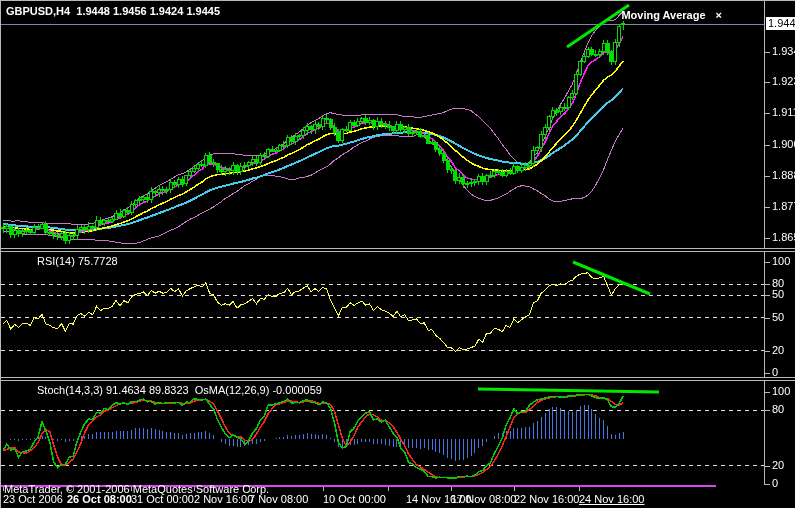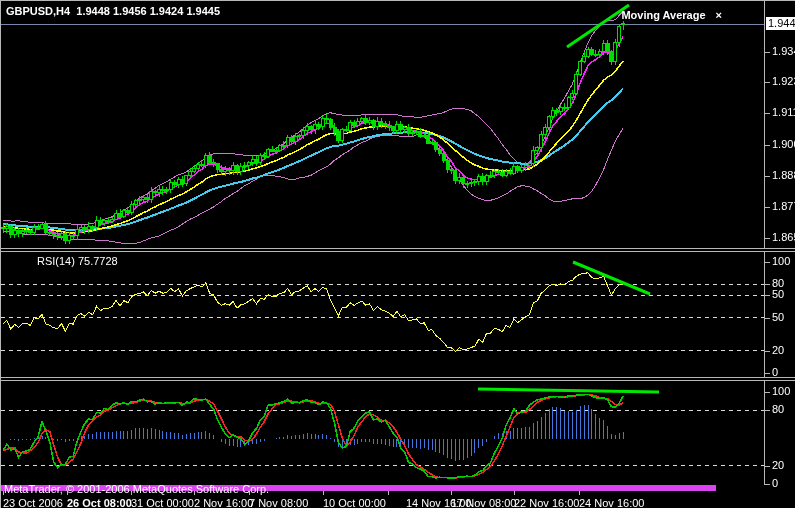--- a/index.html
+++ b/index.html
@@ -11,21 +11,21 @@
   .hdr{position:absolute;left:5px;top:4px;font-weight:bold;white-space:pre;}
   .banner{position:absolute;top:8px;right:42px;font-weight:bold;white-space:nowrap;}
   .banner .x{margin-left:10px;cursor:pointer;font-weight:bold;}
   .plabel{position:absolute;left:8px;top:3px;white-space:pre;padding-left:28px;}
   .divider{position:absolute;left:0;width:795px;height:4px;background:#000;
            border-top:1px solid #B8B8B8;border-bottom:1px solid #B8B8B8;box-sizing:border-box;z-index:5;}
   .vaxis{position:absolute;left:763px;top:0;width:32px;height:484px;border-left:1px solid #B8B8B8;box-sizing:border-box;}
   .alab{position:absolute;left:7px;color:#fff;white-space:nowrap;}
   .alab::before{content:"";position:absolute;left:-7px;top:7px;width:5px;height:1px;background:#B8B8B8;}
   .pricebox{position:absolute;left:1px;background:#fff;color:#000;padding:0 2px;line-height:13px;z-index:6;}
-  .taxis{position:absolute;left:0;top:484px;width:715px;height:24px;border-top:6px solid #d946ef;box-sizing:border-box;}
+  .taxis{position:absolute;left:0;top:484px;width:715px;height:24px;border-top:2px solid #d946ef;box-sizing:border-box;}
   .tlab{position:absolute;top:6px;white-space:nowrap;color:#fff;}
   .ttick{position:absolute;top:0;width:1px;height:4px;background:#B8B8B8;}
   .copyright{position:absolute;left:3px;top:482px;color:#fff;z-index:7;white-space:nowrap;}
 </style>
 </head>
 <body>
 
 <div class="chart">
 
   <div class="panel" id="panel-main" style="top:0;height:247px;">
@@ -541,20 +541,21 @@
         <line x1="602.6" y1="58" x2="602.6" y2="39.3" stroke="#4477DD"></line>
         <line x1="606.5" y1="58" x2="606.5" y2="45.1" stroke="#4477DD"></line>
         <line x1="610.4" y1="58" x2="610.4" y2="52.9" stroke="#4477DD"></line>
         <line x1="614.3" y1="58" x2="614.3" y2="54.0" stroke="#4477DD"></line>
         <line x1="618.2" y1="58" x2="618.2" y2="51.6" stroke="#4477DD"></line>
         <line x1="622.1" y1="58" x2="622.1" y2="50.6" stroke="#4477DD"></line>
         <path d="M2.0,69.7L5.9,68.4L9.8,67.2L13.7,66.7L17.6,71.0L21.5,71.6L25.4,72.3L29.3,69.6L33.2,66.3L37.1,61.6L41.0,52.5L44.9,49.0L48.8,50.6L52.7,64.2L56.6,76.3L60.5,83.8L64.4,84.4L68.3,81.0L72.2,78.2L76.1,70.5L80.0,62.0L83.9,51.0L87.8,43.6L91.7,39.6L95.6,36.0L99.5,33.9L103.4,30.2L107.3,29.3L111.2,26.7L115.1,24.7L119.0,22.9L122.9,22.2L126.8,22.9L130.7,22.0L134.6,21.6L138.5,20.1L142.4,19.3L146.3,19.4L150.2,19.8L154.1,21.4L158.0,21.7L161.9,22.4L165.8,21.9L169.7,21.9L173.6,21.6L177.5,21.5L181.4,22.5L185.3,22.2L189.2,22.3L193.1,20.1L197.0,19.3L200.9,18.4L204.8,18.5L208.7,20.1L212.6,23.1L216.5,30.0L220.4,37.7L224.3,46.0L228.2,52.0L232.1,54.5L236.0,55.6L239.9,55.9L243.8,59.1L247.7,60.3L251.6,58.3L255.5,53.0L259.4,46.0L263.3,40.6L267.2,32.7L271.1,27.8L275.0,23.5L278.9,22.9L282.8,21.6L286.7,20.2L290.6,20.2L294.5,20.6L298.4,21.8L302.3,21.0L306.2,20.0L310.1,19.9L314.0,20.7L317.9,22.4L321.8,22.2L325.7,22.3L329.6,23.5L333.5,30.5L337.4,43.8L341.3,56.9L345.2,64.8L349.1,61.1L353.0,54.6L356.9,45.9L360.8,40.7L364.7,35.7L368.6,32.8L372.5,34.0L376.4,35.9L380.3,39.3L384.2,39.4L388.1,41.9L392.0,45.6L395.9,51.2L399.8,58.4L403.7,64.7L407.6,73.1L411.5,78.5L415.4,83.7L419.3,86.0L423.2,88.3L427.1,91.2L431.0,93.7L434.9,96.1L438.8,96.4L442.7,96.7L446.6,96.5L450.5,96.8L454.4,96.9L458.3,96.5L462.2,96.0L466.1,95.4L470.0,95.4L473.9,94.9L477.8,93.4L481.7,91.4L485.6,88.4L489.5,85.4L493.4,79.6L497.3,73.1L501.2,64.9L505.1,55.6L509.0,46.2L512.9,36.3L516.8,32.6L520.7,30.6L524.6,31.4L528.5,28.5L532.4,25.2L536.3,21.4L540.2,19.3L544.1,17.9L548.0,17.0L551.9,16.1L555.8,15.7L559.7,15.7L563.6,16.0L567.5,15.7L571.4,15.4L575.3,14.7L579.2,14.3L583.1,13.8L587.0,13.6L590.9,14.0L594.8,15.0L598.7,16.4L602.6,17.0L606.5,17.7L610.4,20.4L614.3,23.5L618.2,24.7L622.1,21.1" fill="none" stroke="#FF2222" stroke-width="1.5"></path>
         <path d="M2.0,69.4L5.9,63.1L9.8,69.1L13.7,67.8L17.6,76.2L21.5,70.7L25.4,69.9L29.3,68.1L33.2,60.9L37.1,56.0L41.0,40.7L44.9,50.2L48.8,61.0L52.7,81.3L56.6,86.5L60.5,83.5L64.4,83.3L68.3,76.0L72.2,75.3L76.1,60.3L80.0,50.5L83.9,42.2L87.8,38.1L91.7,38.6L95.6,31.3L99.5,31.9L103.4,27.5L107.3,28.5L111.2,24.0L115.1,21.7L119.0,23.1L122.9,21.6L126.8,23.8L130.7,20.4L134.6,20.7L138.5,19.2L142.4,18.1L146.3,20.8L150.2,20.5L154.1,23.0L158.0,21.6L161.9,22.7L165.8,21.4L169.7,21.5L173.6,21.9L177.5,21.3L181.4,24.5L185.3,20.9L189.2,21.6L193.1,17.8L197.0,18.5L200.9,19.0L204.8,18.0L208.7,23.4L212.6,28.0L216.5,38.7L220.4,46.4L224.3,52.9L228.2,56.7L232.1,53.9L236.0,56.2L239.9,57.6L243.8,63.5L247.7,59.8L251.6,51.6L255.5,47.5L259.4,38.8L263.3,35.4L267.2,23.8L271.1,24.1L275.0,22.6L278.9,21.9L282.8,20.4L286.7,18.2L290.6,21.9L294.5,21.6L298.4,21.8L302.3,19.5L306.2,18.8L310.1,21.4L314.0,21.8L317.9,23.8L321.8,21.0L325.7,21.9L329.6,27.6L333.5,42.0L337.4,61.9L341.3,66.8L345.2,65.8L349.1,50.8L353.0,47.2L356.9,39.6L360.8,35.3L364.7,32.1L368.6,30.9L372.5,39.0L376.4,37.9L380.3,41.0L384.2,39.4L388.1,45.3L392.0,52.0L395.9,56.3L399.8,66.9L403.7,70.9L407.6,81.5L411.5,83.1L415.4,86.5L419.3,88.2L423.2,90.1L427.1,95.4L431.0,95.7L434.9,97.1L438.8,96.2L442.7,96.6L446.6,96.8L450.5,96.9L454.4,97.1L458.3,95.5L462.2,95.5L466.1,95.1L470.0,95.6L473.9,94.1L477.8,90.5L481.7,89.6L485.6,84.9L489.5,81.8L493.4,72.2L497.3,65.2L501.2,57.4L505.1,44.2L509.0,37.0L512.9,27.8L516.8,33.0L520.7,31.0L524.6,30.3L528.5,24.2L532.4,21.1L536.3,18.8L540.2,18.0L544.1,16.9L548.0,16.0L551.9,15.5L555.8,15.6L559.7,16.0L563.6,16.3L567.5,14.8L571.4,15.0L575.3,14.2L579.2,13.8L583.1,13.6L587.0,13.3L590.9,15.0L594.8,16.7L598.7,17.5L602.6,16.7L606.5,18.8L610.4,25.7L614.3,26.0L618.2,22.3L622.1,14.9" fill="none" stroke="#00CC00" stroke-width="1.5"></path>
         <line x1="477" y1="8" x2="658" y2="11" stroke="#00E800" stroke-width="3" shape-rendering="auto"></line>
       </svg>
+    <div class="plabel">Stoch(14,3,3) 91.4634 89.8323  OsMA(12,26,9) -0.000059</div>
   </div>
 
   <div class="vaxis" id="vaxis">
       <div class="alab" style="top: 44.4583px;">1.9340</div>
       <div class="alab" style="top: 74.25px;">1.9230</div>
       <div class="alab" style="top: 105.396px;">1.9115</div>
       <div class="alab" style="top: 136.542px;">1.9000</div>
       <div class="alab" style="top: 167.687px;">1.8885</div>
       <div class="alab" style="top: 198.833px;">1.8770</div>
       <div class="alab" style="top: 229.979px;">1.8655</div>

